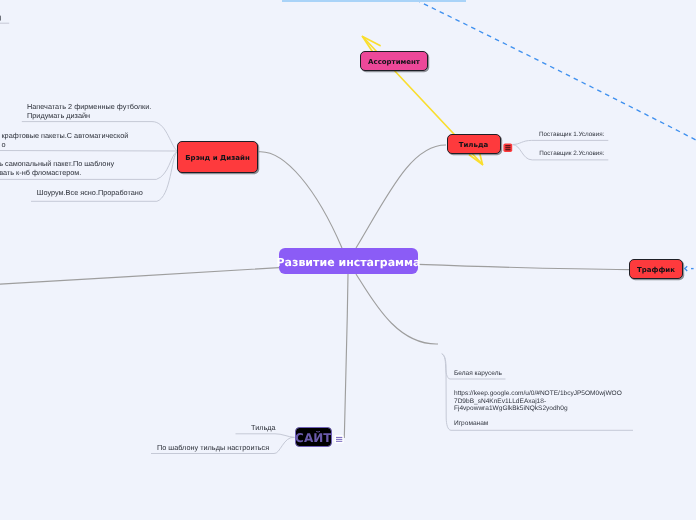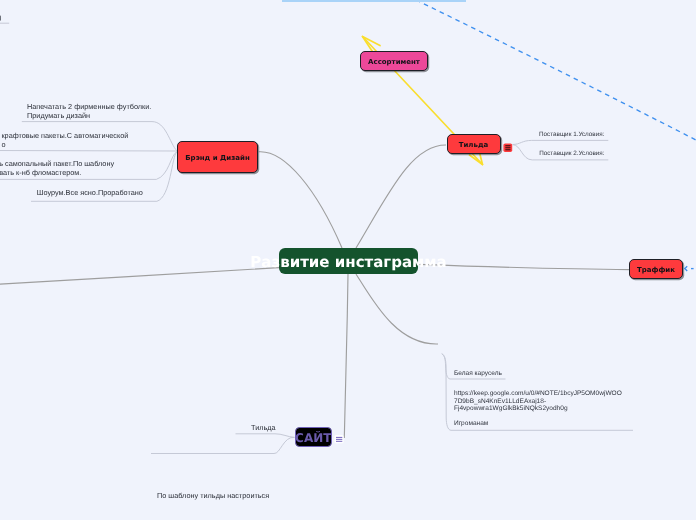--- a/index.html
+++ b/index.html
@@ -11,21 +11,21 @@
     font-family:"Liberation Sans", sans-serif;
     position:relative;
   }
   .stage{position:absolute;left:0;top:0;width:696px;height:520px;overflow:hidden;}
   svg.edges{position:absolute;left:0;top:0;width:696px;height:520px;}
 
   .node{position:absolute;box-sizing:border-box;display:flex;align-items:center;
         justify-content:center;white-space:nowrap;border-radius:5px;}
   .node > span{display:block;transform:translateY(0.8px);}
 
-  .node-root{background:#14532d;color:#ffffff;font-weight:bold;font-size:15px;
+  .node-root{background:#8b5cf6;color:#ffffff;font-weight:bold;font-size:11px;
              font-family:"DejaVu Sans",sans-serif;border-radius:6px;}
   .node-red{background:#fe3a3d;color:#121318;font-weight:bold;font-size:7px;
             font-family:"DejaVu Sans",sans-serif;
             border:1.7px solid #1d1f26;box-shadow:1.2px 1.2px 0 rgba(25,27,32,.45);}
   .node-green{background:#ec4899;color:#121318;font-weight:bold;font-size:7px;
               font-family:"DejaVu Sans",sans-serif;
               border:1.7px solid #1d1f26;box-shadow:1.2px 1.2px 0 rgba(25,27,32,.45);}
   .node-site{background:#000000;color:#6a5aab;font-weight:bold;font-size:12px;
              font-family:"DejaVu Sans",sans-serif;
              border:1.7px solid #6f60b8;border-radius:4.5px;}
@@ -152,15 +152,15 @@
   <div class="leaf sm" style="left:539.2px;top:149.9px;">Поставщик 2.Условия:</div>
 
   <div class="leaf md" style="left:454px;top:370.3px;">Белая карусель</div>
   <div class="leaf md" style="left:454px;top:390.4px;">https://keep.google.com/u/0/#NOTE/1bcyJP5OM0wjWOO
 7D9bB_sN4KnEv1LLdEAxaj18-
 Fj4vpowwra1WgGlkBk5iNQkS2yodh0g
 
 Игроманам</div>
 
   <div class="leaf" style="left:251px;top:423.6px;">Тильда</div>
-  <div class="leaf" style="left:157px;top:444.3px;margin-top:48px;">По шаблону тильды настроиться</div>
+  <div class="leaf" style="left:157px;top:444.3px;">По шаблону тильды настроиться</div>
 
 </div>
 
 </body></html>

